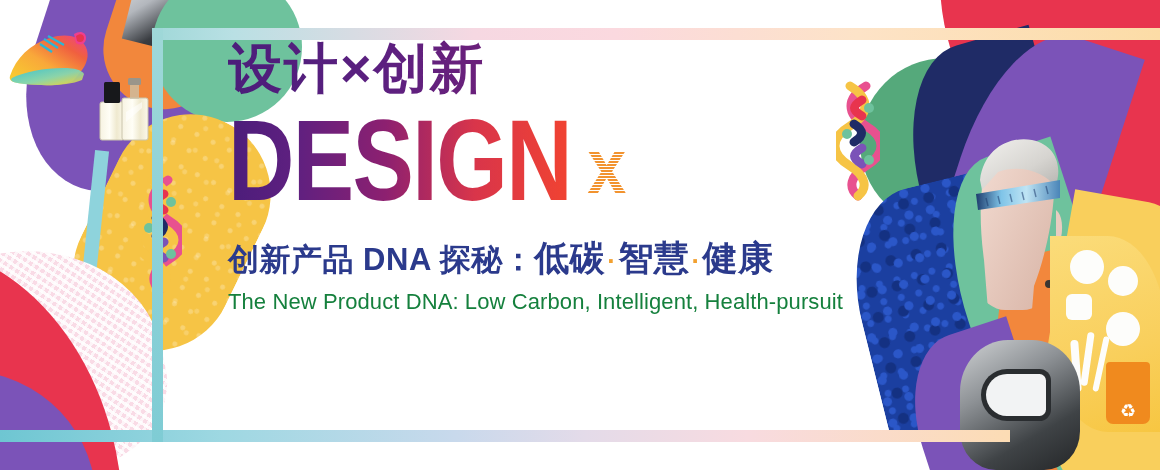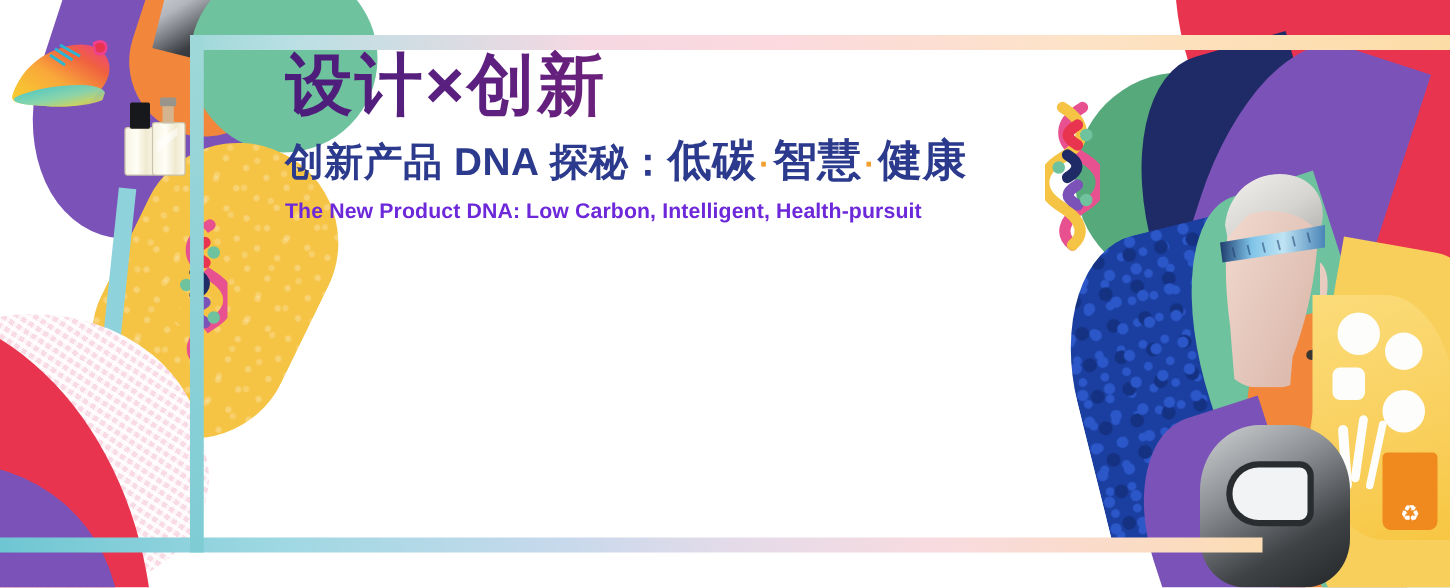--- a/index.html
+++ b/index.html
@@ -219,28 +219,28 @@
   #word-innovation {
     font-size:115px; font-weight:700; line-height:1;
     letter-spacing:-2px; margin-top:-4px;
     transform:scaleX(.80); transform-origin:left center;
     display:inline-block;
     background:linear-gradient(90deg,#4b1d7a 0%,#6e2176 14%,#9c2066 26%,#e0394a 40%,#f2452f 50%,#f4702c 64%,#f79a2b 78%,#fbbe3c 90%,#fdd24a 100%);
     -webkit-background-clip:text; background-clip:text; color:transparent;
     font-family:"Liberation Sans",sans-serif;
   }
   #sub-cn {
-    margin-top:8px; font-size:31px; font-weight:700; color:#2b3a8c;
+    margin-top:20px; font-size:31px; font-weight:700; color:#2b3a8c;
     letter-spacing:.5px;
     font-family:"Liberation Sans","DejaVu Sans",sans-serif;
   }
   #sub-cn .big { font-size:35px; }
   #sub-cn .dot { color:#f2a02f; font-size:26px; padding:0 2px; }
   #sub-en {
-    margin-top:7px; font-size:17px; font-weight:700; color:#6d28d9;
+    margin-top:7px; font-size:22px; font-weight:400; color:#15803d;
     letter-spacing:.1px;
   }
 </style>
 </head>
 <body>
 
 <div id="banner">
 
   <div class="layer" id="blob-purple-tl"></div>
   <div class="layer" id="blob-orange-tl"></div>
@@ -397,20 +397,24 @@
   </div>
 
   <div class="layer" id="frame-top"></div>
   <div class="layer" id="frame-bottom"></div>
   <div class="layer" id="frame-left"></div>
 
   <div id="text-col">
 
     <div id="title-cn">设计×创新</div>
 
+    <div id="headline-1">
+      <span id="word-design">DESIGN</span>
+      <span id="word-x">x</span>
+    </div>
 
 
     <div id="sub-cn">
       <span>创新产品 DNA 探秘：</span><span class="big">低碳</span><span class="dot">·</span><span class="big">智慧</span><span class="dot">·</span><span class="big">健康</span>
     </div>
 
     <div id="sub-en">The New Product DNA: Low Carbon, Intelligent, Health-pursuit</div>
   </div>
 
 </div>

